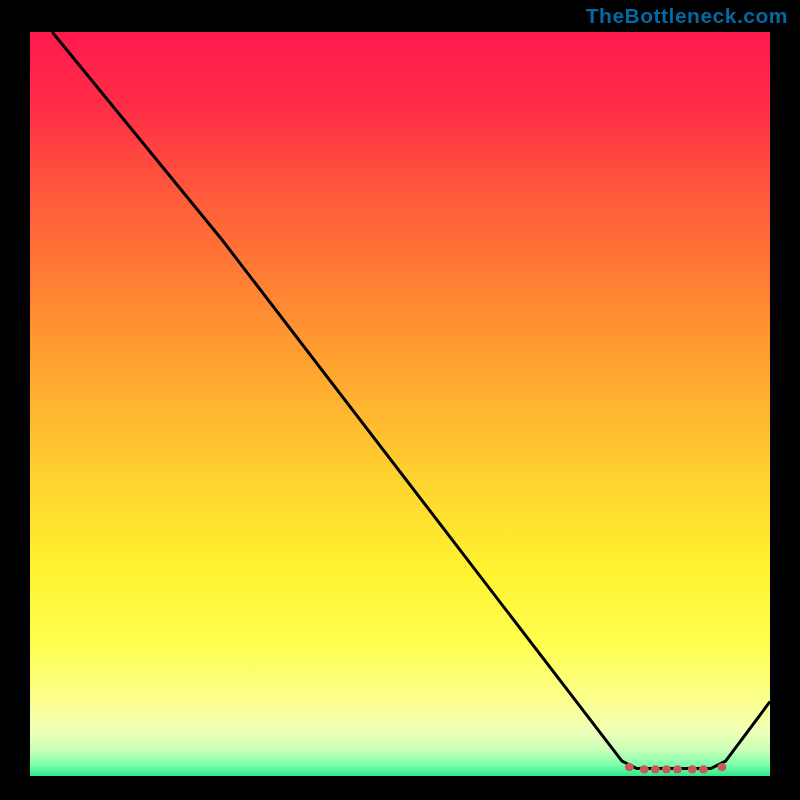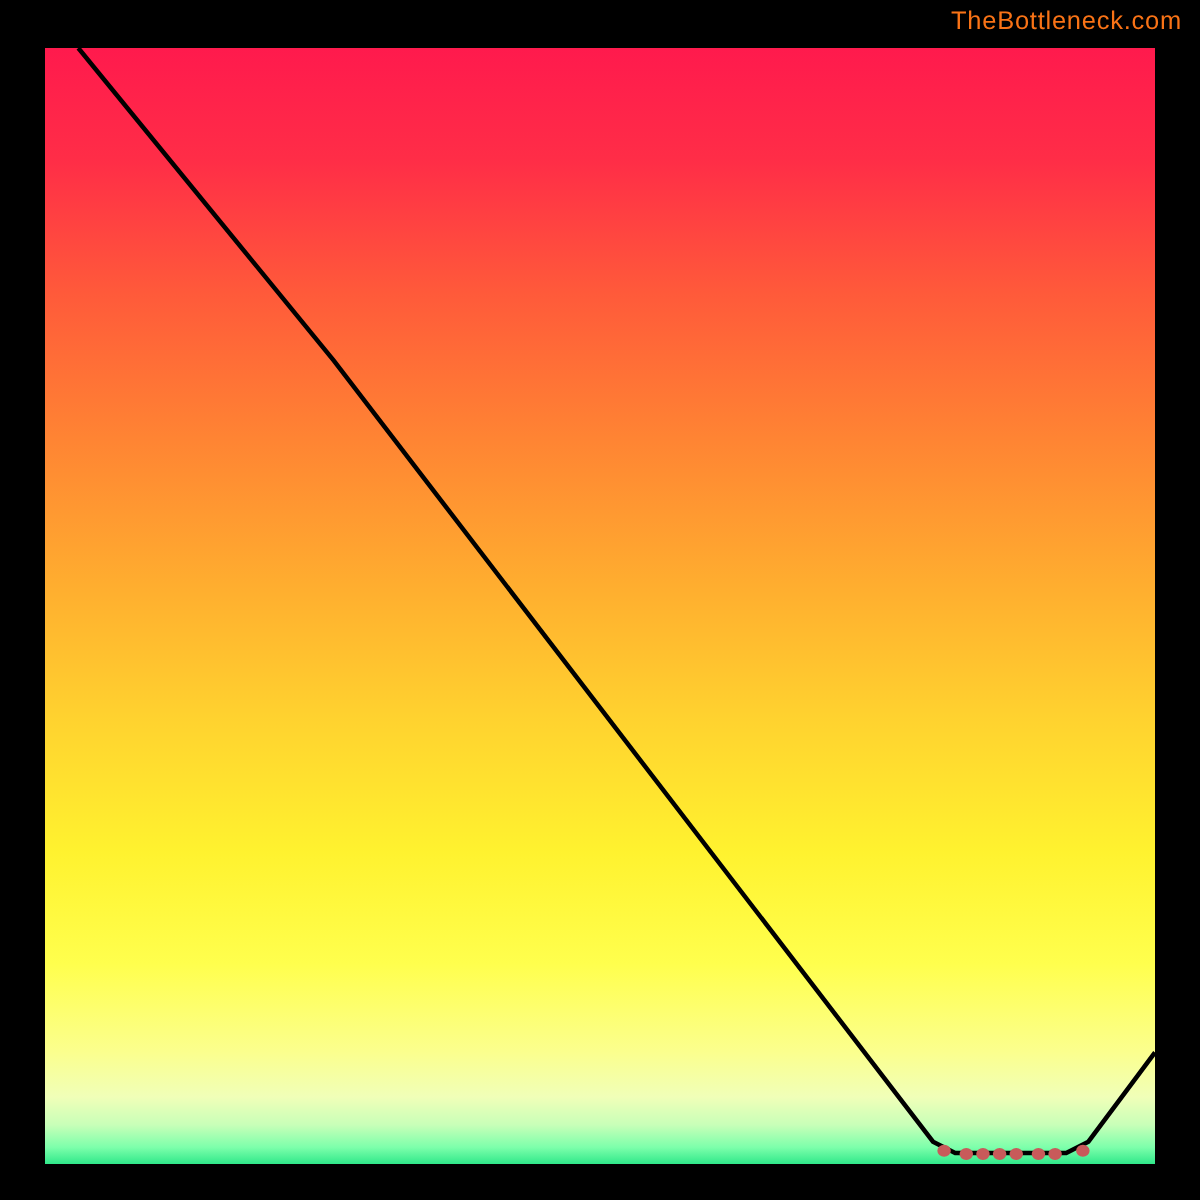--- a/index.html
+++ b/index.html
@@ -14,23 +14,24 @@
   .outer {
     width: 800px;
     height: 800px;
     position: relative;
     background: #000;
   }
   .attribution {
     position: absolute;
     top: 4px;
     right: 12px;
-    color: #f97316;
-    font-size: 17px;
+    color: #0369a1;
+    font-size: 21px;
     letter-spacing: 0.5px;
+    font-weight: bold;
   }
   .plot {
     position: absolute;
     left: 30px;
     top: 32px;
     width: 740px;
     height: 744px;
   }
   .plot svg {
     display: block;

